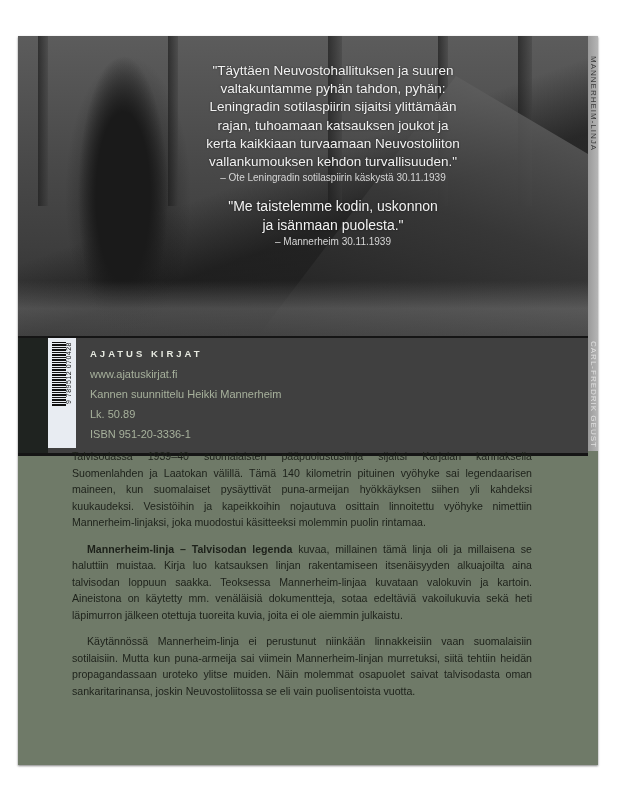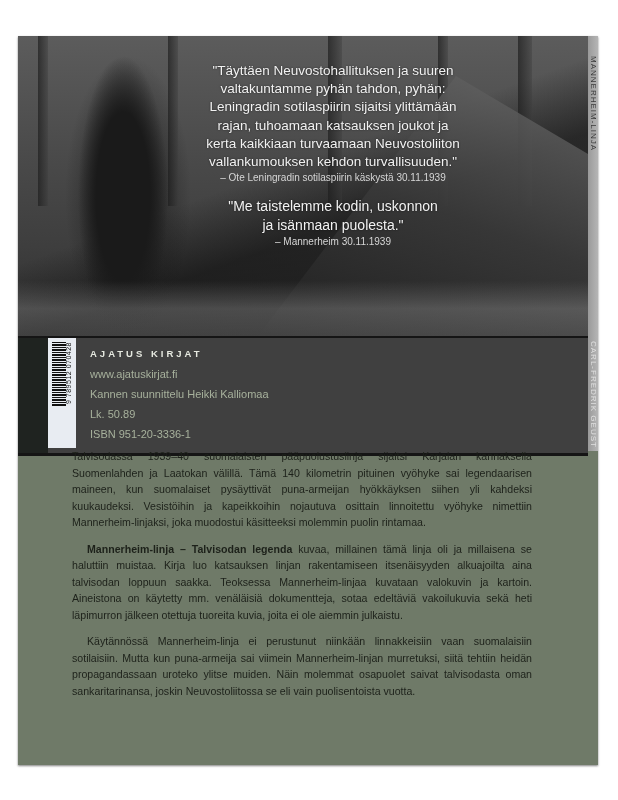--- a/index.html
+++ b/index.html
@@ -78,21 +78,21 @@
 
   <div class="band">
     <div class="band-left"></div>
     <div class="barcode">
       <div class="bars"></div>
       <div class="barnum">9 789512 070428</div>
     </div>
     <div class="publisher">
       <div class="pub-name">AJATUS KIRJAT</div>
       <div class="pub-line">www.ajatuskirjat.fi</div>
-      <div class="pub-line">Kannen suunnittelu Heikki Kalliomaa</div>
+      <div class="pub-line">Kannen suunnittelu Heikki Mannerheim</div>
       <div class="pub-line">Lk. 50.89</div>
       <div class="pub-line">ISBN 951-20-3336-1</div>
     </div>
   </div>
 </div>
 
 <div class="body-text">
   <p><span>Talvisodassa 1939–40 suomalaisten pääpuolustuslinja sijaitsi Karjalan kannaksella Suomenlahden ja Laatokan välillä. Tämä 140 kilometrin pituinen vyöhyke sai legendaarisen maineen, kun suomalaiset pysäyttivät puna-armeijan hyökkäyksen siihen yli kahdeksi kuukaudeksi. Vesistöihin ja kapeikkoihin nojautuva osittain linnoitettu vyöhyke nimettiin Mannerheim-linjaksi, joka muodostui käsitteeksi molemmin puolin rintamaa.</span></p>
   <p class="indent"><b>Mannerheim-linja – Talvisodan legenda</b><span> kuvaa, millainen tämä linja oli ja millaisena se haluttiin muistaa. Kirja luo katsauksen linjan rakentamiseen itsenäisyyden alkuajoilta aina talvisodan loppuun saakka. Teoksessa Mannerheim-linjaa kuvataan valokuvin ja kartoin. Aineistona on käytetty mm. venäläisiä dokumentteja, sotaa edeltäviä vakoilukuvia sekä heti läpimurron jälkeen otettuja tuoreita kuvia, joita ei ole aiemmin julkaistu.</span></p>
   <p class="indent"><span>Käytännössä Mannerheim-linja ei perustunut niinkään linnakkeisiin vaan suomalaisiin sotilaisiin. Mutta kun puna-armeija sai viimein Mannerheim-linjan murretuksi, siitä tehtiin heidän propagandassaan uroteko ylitse muiden. Näin molemmat osapuolet saivat talvisodasta oman sankaritarinansa, joskin Neuvostoliitossa se eli vain puolisentoista vuotta.</span></p>

